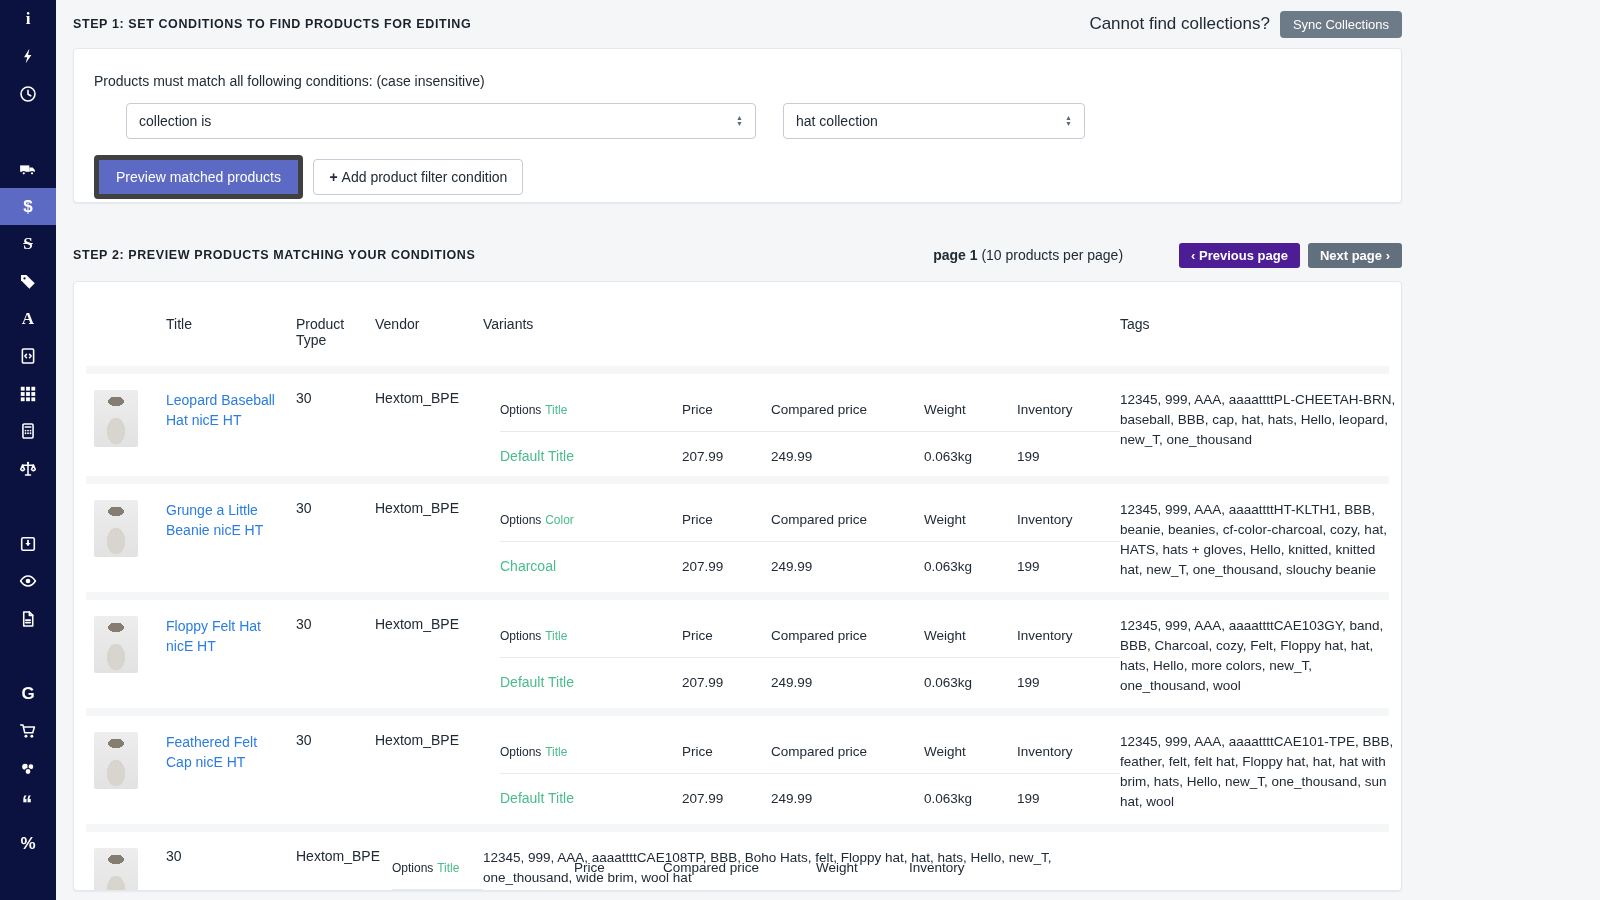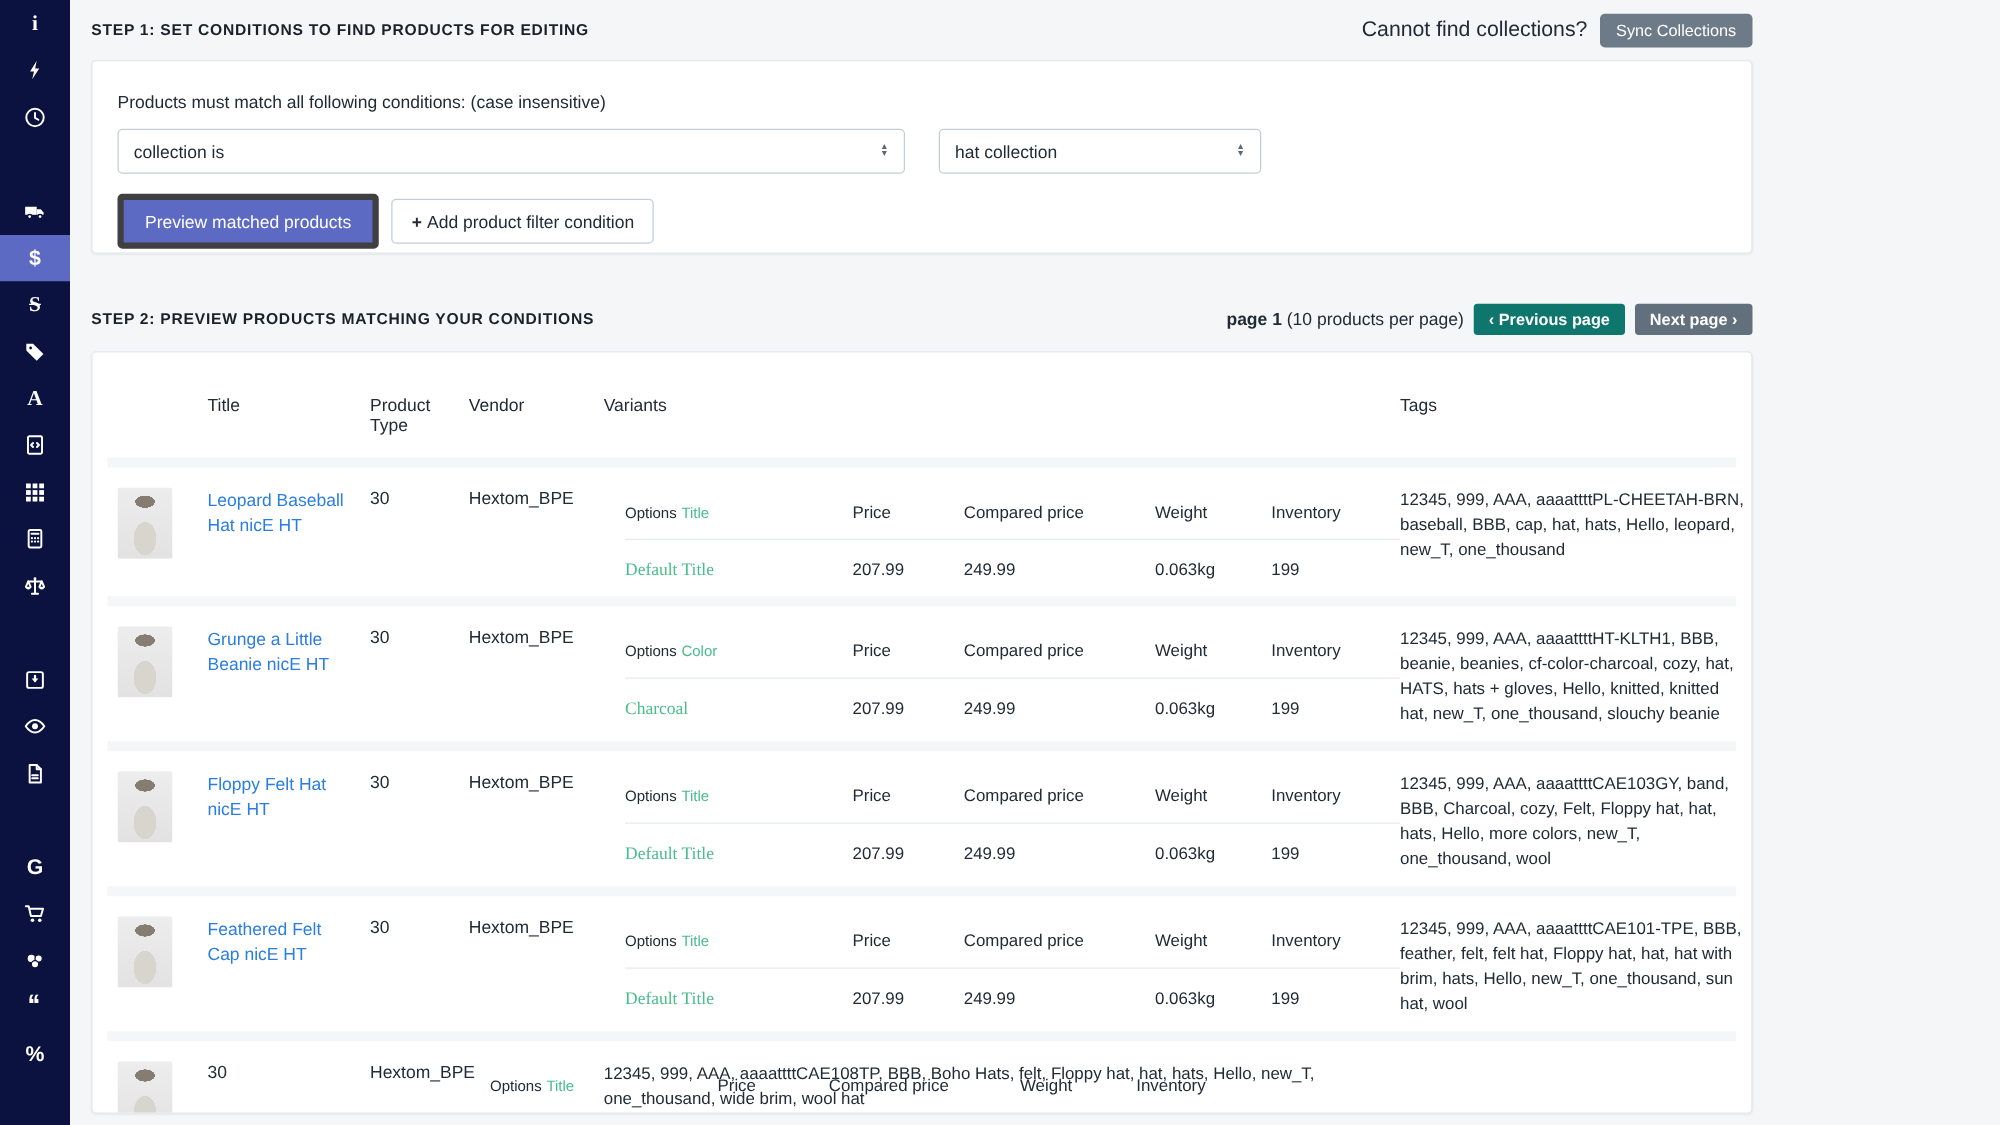--- a/index.html
+++ b/index.html
@@ -28,39 +28,39 @@
   .step-title { font-size:12.5px; font-weight:700; letter-spacing:.6px; color:#19222b; }
   .topbar-right { display:flex; align-items:center; gap:10px; }
   .help-text { font-size:17px; }
   .btn { border:none; border-radius:4px; font-family:"Liberation Sans",sans-serif; cursor:pointer; }
   .btn-slate { background:#6d7a87; color:#fff; font-size:13px; padding:6px 13px;text-align:center; }
 
   .card { background:#fff; border:1px solid #e4e8ec; border-radius:4px;
     box-shadow:0 1px 2px rgba(0,0,0,.06); }
   .card-conditions { padding:24px 2px 20px 20px; height:155px; }
   .cond-label { font-size:14px; margin-bottom:14px; }
-  .selects-row { display:flex; gap:27px; margin-bottom:16px; }
+  .selects-row { display:flex; gap:27px; margin-bottom:16px;margin-left:32px; }
   .select { height:36px; border:1px solid #c4cdd5; border-radius:4px; background:#fff;
     display:flex; align-items:center; justify-content:space-between; padding:0 12px;
     font-size:14px; cursor:pointer; }
   .select-wide { width:630px; }
-  .select-narrow { width:258px; }
+  .select-narrow { width:302px; }
   .stepper { display:flex; flex-direction:column; align-items:center; color:#5d6a76; }
   .stepper span { font-size:7px; line-height:6px; }
   .btn-primary { background:#5c6ac4; border:5px solid #404040; color:#fff; font-size:14px;
     height:44px; padding:0 17px; border-radius:4px; }
   .btn-secondary { background:#fff; border:1px solid #c4cdd5; color:#212b36; font-size:14px;
     height:36px; padding:0 15px; border-radius:4px; margin-left:6px; }
   .btn-secondary b { font-weight:700; margin-right:4px; }
 
   .step2bar { margin-top:28px; height:48px; display:flex; align-items:center; justify-content:space-between; }
   .pager { display:flex; align-items:center; gap:8px; font-size:14px; }
   .pager .pginfo b { font-weight:700; }
-  .btn-prev { background:#0f766e; color:#fff; font-size:13px; font-weight:700;
-    padding:5px 12px; border-radius:3px; cursor:default; }
+  .btn-prev { background:#4c1d95; color:#fff; font-size:13px; font-weight:700;
+    padding:5px 12px; border-radius:3px; cursor:default;margin-left:48px; }
   .btn-next { background:#62707e; color:#fff; font-size:13px; font-weight:700;
     padding:5px 12px; border-radius:3px; }
   .chev { font-weight:700; }
 
   
   .table-card { margin-top:2px; height:610px; overflow:hidden; padding:12px; }
   .row-grid { display:grid; grid-template-columns:80px 130px 79px 108px 637px 295px; }
   .thead { padding:22px 0 18px 0; font-size:14px; color:#212b36; }
   .thead > div { padding-right:8px; }
   .product-row { border-top:8px solid #f4f6f8; padding:16px 0 12px 0; }
@@ -72,21 +72,21 @@
       linear-gradient(#ededed,#e2e2e2); }
   .title-link { color:#2a7de1; font-size:14px; line-height:20px; text-decoration:none;
     cursor:pointer; display:inline-block; padding-right:10px; }
   .cell-type, .cell-vendor { font-size:14px; }
   .cell-variants { padding:12px 0 0 17px; }
   .vgrid { display:grid; grid-template-columns:182px 89px 153px 93px 1fr; align-items:baseline; }
   .vhead { padding-bottom:14px; border-bottom:1px solid #e6eaee; font-size:13.5px; }
   .vopt-label { font-size:12px; color:#212b36; }
   .vopt-name { font-size:12px; color:#49bd8b; }
   .vrow { padding-top:16px; font-size:13.5px; }
-  .vname { color:#49bd8b; font-size:14px;font-family:Liberation Serif, serif; }
+  .vname { color:#49bd8b; font-size:14px; }
   .cell-tags { font-size:13.5px; line-height:20px; padding-right:14px; }
 </style>
 </head>
 <body>
 
 <div class="app">
   <nav class="sidebar" id="sidebar">
       <div class="sb-item">
         <span class="sb-glyph serif">i</span>
       </div>

